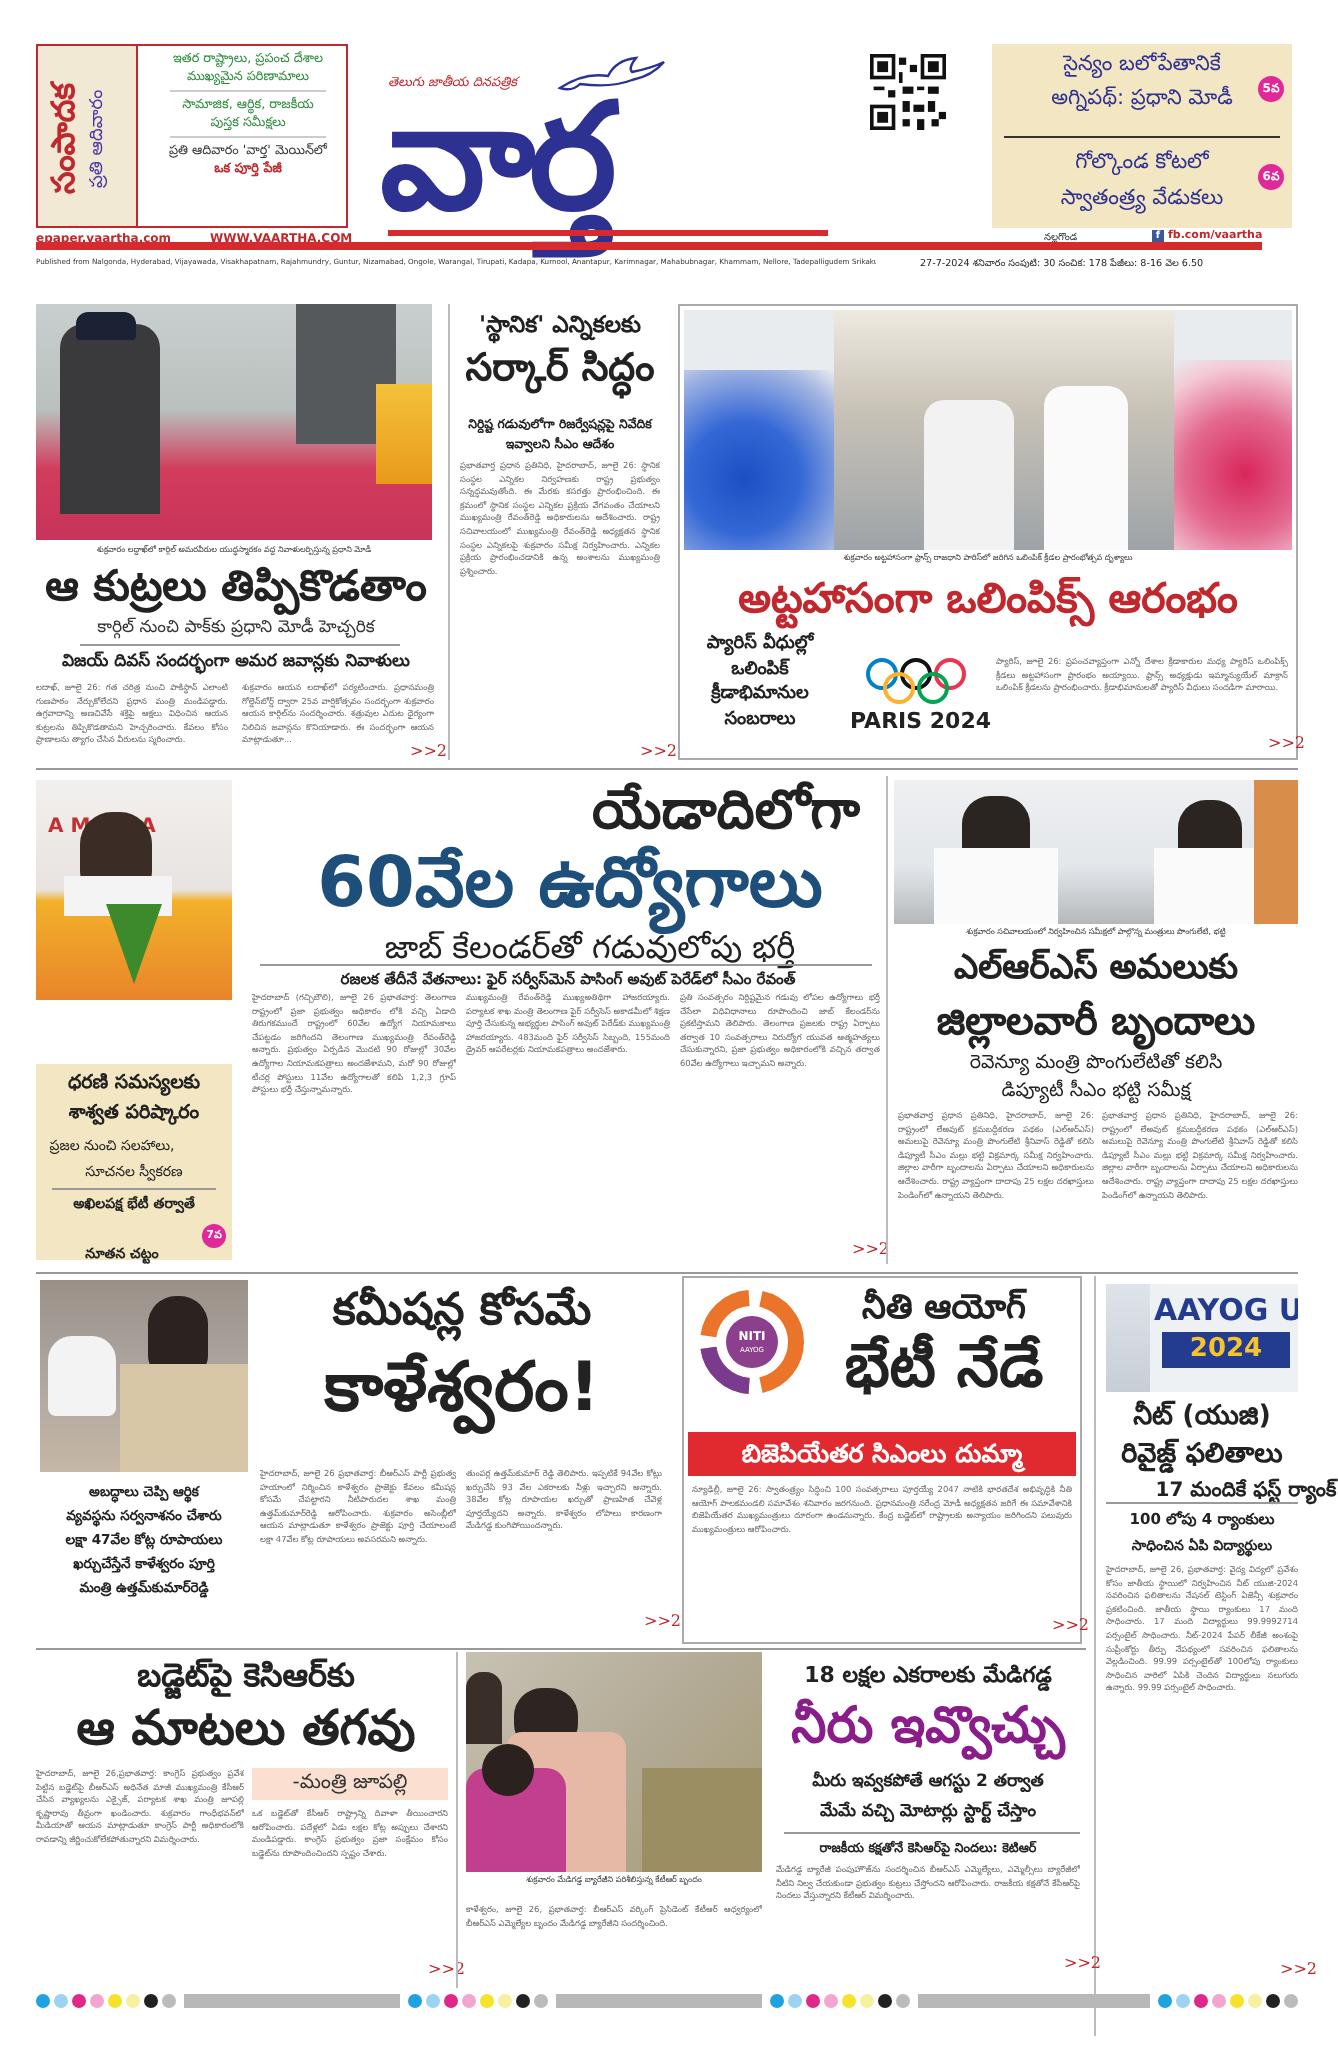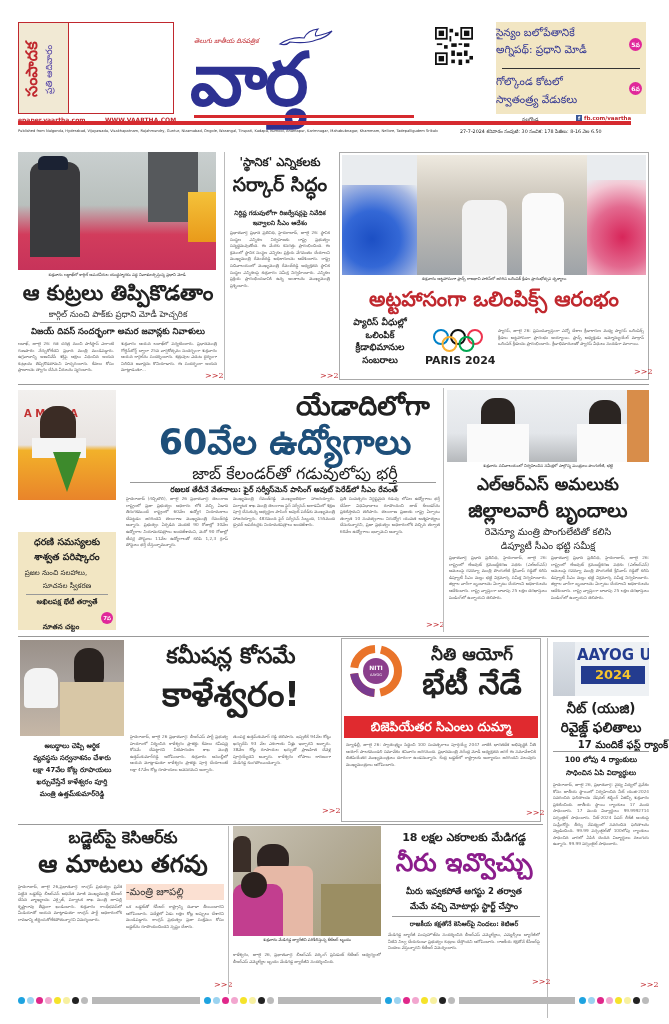--- a/index.html
+++ b/index.html
@@ -19,21 +19,21 @@
 #insert-text{left:56px;top:2px;width:98px;font-size:6.4px;line-height:9px;text-align:center;color:#2a8a3a}
 #insert-text .sep{border-top:1px solid #ccc;margin:2px 10px}
 #insert-text .blk{color:#333}
 #insert-text .red{color:#c0282e;font-weight:bold}
 .webline{font-size:6px;color:#c0282e;font-weight:bold}
 #logo-word{left:190px;top:44px;width:230px;height:70px;font-family:"DejaVu Sans",sans-serif;font-weight:bold;color:#2d3192;font-size:74px;line-height:70px;letter-spacing:-3px}
 #tagline{left:194px;top:37px;font-size:6.5px;color:#c0282e;font-style:italic}
 #bird{left:278px;top:28px;width:56px;height:20px}
 #qr{left:435px;top:27px;width:38px;height:38px}
 #promo{left:496px;top:22px;width:150px;height:92px;background:#f2e6c3}
-#promo .row{position:absolute;left:0;width:150px;font-size:10.5px;line-height:14px;color:#2d3192}
+#promo .row{position:absolute;left:0;width:150px;text-align:center;font-size:10.5px;line-height:14px;color:#2d3192}
 #promo .badge{position:absolute;right:4px;width:13px;height:13px;border-radius:50%;background:#e0289a;color:#fff;font-size:6px;line-height:13px;text-align:center;font-weight:bold}
 #promo .mid{position:absolute;left:6px;right:6px;top:46px;border-top:1px solid #333}
 #redline1{left:18px;top:121px;width:613px;height:4px;background:#d62a2f}
 #redline2{left:194px;top:115px;width:220px;height:3px;background:#d62a2f}
 #publine{left:18px;top:129px;width:420px;font-size:3.6px;color:#333;white-space:nowrap;overflow:hidden}
 #dateline{left:460px;top:129px;font-size:4.8px;color:#222;white-space:nowrap}
 .hd{font-family:"DejaVu Sans",sans-serif;font-weight:bold;color:#222;text-align:center;white-space:nowrap}
 .hd-red{color:#c0282e}
 .hd-blue{color:#1e4f7a}
 .hd-purple{color:#8b1d8b}
@@ -42,20 +42,30 @@
 .dots span{width:7px;height:7px;border-radius:50%;display:inline-block}
 .bar{height:7px;background:#b8b8b8}
 </style>
 </head>
 <body>
 
 <div class="abs" id="insert-box">
   <div class="abs" id="insert-spine">
     <div class="v1">సంపాదక</div>
     <div class="v2">ప్రతి ఆదివారం</div>
+  </div>
+  <div class="abs" id="insert-text">
+    <div>ఇతర రాష్ట్రాలు, ప్రపంచ దేశాల</div>
+    <div>ముఖ్యమైన పరిణామాలు</div>
+    <div class="sep"></div>
+    <div>సామాజిక, ఆర్థిక, రాజకీయ</div>
+    <div>పుస్తక సమీక్షలు</div>
+    <div class="sep"></div>
+    <div class="blk">ప్రతి ఆదివారం 'వార్త' మెయిన్‌లో</div>
+    <div class="red">ఒక పూర్తి పేజీ</div>
   </div>
 </div>
 <div class="abs webline" style="left:18px;top:116px">epaper.vaartha.com</div>
 <div class="abs webline" style="left:105px;top:116px">WWW.VAARTHA.COM</div>
 
 <div class="abs" id="tagline">తెలుగు జాతీయ దినపత్రిక</div>
 <svg class="abs" id="bird" viewBox="0 0 56 20">
   <path d="M2 16 Q14 8 26 10 Q30 2 40 1 Q36 6 38 8 Q48 6 54 3 Q48 10 38 12 Q28 16 12 14 Q8 18 2 16Z" fill="#fff" stroke="#2d3192" stroke-width="1.2"></path>
 </svg>
 <div class="abs" id="logo-word">వార్త</div>
@@ -253,21 +263,21 @@
 <div class="abs sub" style="left:549px;top:755px;width:104px;font-size:7.5px;font-weight:bold">100 లోపు 4 ర్యాంకులు</div>
 <div class="abs sub" style="left:549px;top:769px;width:104px;font-size:7px;font-weight:bold">సాధించిన ఏపి విద్యార్థులు</div>
 <div class="abs bodytext" style="left:553px;top:782px;width:96px;height:206px">హైదరాబాద్, జూలై 26, ప్రభాతవార్త: వైద్య విద్యలో ప్రవేశం కోసం జాతీయ స్థాయిలో నిర్వహించిన నీట్ యుజి-2024 సవరించిన ఫలితాలను నేషనల్ టెస్టింగ్ ఏజెన్సీ శుక్రవారం ప్రకటించింది. జాతీయ స్థాయి ర్యాంకులు 17 మంది సాధించారు. 17 మంది విద్యార్థులు 99.9992714 పర్సంటైల్ సాధించారు. నీట్-2024 పేపర్ లీకేజీ అంశంపై సుప్రీంకోర్టు తీర్పు నేపథ్యంలో సవరించిన ఫలితాలను వెల్లడించింది. 99.99 పర్సంటైల్‌తో 100లోపు ర్యాంకులు సాధించిన వారిలో ఏపికి చెందిన విద్యార్థులు నలుగురు ఉన్నారు. 99.99 పర్సంటైల్ సాధించారు.</div>
 <div class="abs more" style="left:640px;top:980px">&gt;&gt;2</div>
 
 <div class="abs hr" style="left:18px;top:824px;width:525px"></div>
 
 <div class="abs hd" style="left:18px;top:826px;width:210px;font-size:16px;line-height:24px">బడ్జెట్‌పై కెసిఆర్‌కు</div>
 <div class="abs hd" style="left:18px;top:848px;width:210px;font-size:24px;line-height:32px">ఆ మాటలు తగవు</div>
 <div class="abs bodytext" style="left:18px;top:884px;width:104px;height:106px">హైదరాబాద్, జూలై 26,ప్రభాతవార్త: కాంగ్రెస్ ప్రభుత్వం ప్రవేశ పెట్టిన బడ్జెట్‌పై బీఆర్ఎస్ అధినేత మాజీ ముఖ్యమంత్రి కేసీఆర్ చేసిన వ్యాఖ్యలను ఎక్సైజ్, పర్యాటక శాఖ మంత్రి జూపల్లి కృష్ణారావు తీవ్రంగా ఖండించారు. శుక్రవారం గాంధీభవన్‌లో మీడియాతో ఆయన మాట్లాడుతూ కాంగ్రెస్ పార్టీ అధికారంలోకి రావడాన్ని జీర్ణించుకోలేకపోతున్నారని విమర్శించారు.</div>
-<div class="abs" style="left:126px;top:884px;width:98px;height:16px;background:#fbe0d2;color:#333;font-size:10px;line-height:16px;white-space:nowrap">-మంత్రి జూపల్లి</div>
+<div class="abs" style="left:126px;top:884px;width:98px;height:16px;background:#fbe0d2;color:#333;font-size:10px;line-height:16px;text-align:center;white-space:nowrap">-మంత్రి జూపల్లి</div>
 <div class="abs bodytext" style="left:126px;top:904px;width:98px;height:86px">ఒక బడ్జెట్‌తో కేసీఆర్ రాష్ట్రాన్ని దివాళా తీయించారని ఆరోపించారు. పదేళ్లలో ఏడు లక్షల కోట్ల అప్పులు చేశారని మండిపడ్డారు. కాంగ్రెస్ ప్రభుత్వం ప్రజా సంక్షేమం కోసం బడ్జెట్‌ను రూపొందించిందని స్పష్టం చేశారు.</div>
 <div class="abs more" style="left:214px;top:980px">&gt;&gt;2</div>
 
 <div class="abs vr" style="left:228px;top:826px;height:168px"></div>
 <div class="abs photo" style="left:233px;top:826px;width:148px;height:110px;background:linear-gradient(135deg,#c8c2b4 0%,#b3ab96 50%,#a69a74 100%)">
   <div class="abs" style="left:0;top:10px;width:18px;height:36px;background:#3a2e28;border-radius:8px 8px 0 0"></div>
   <div class="abs" style="left:24px;top:18px;width:32px;height:32px;background:#2e2422;border-radius:14px"></div>
   <div class="abs" style="left:20px;top:40px;width:60px;height:70px;background:#e6b8a6;border-radius:8px 8px 0 0"></div>
   <div class="abs" style="left:0;top:58px;width:50px;height:52px;background:#c23e8f;border-radius:10px 10px 0 0"></div>
   <div class="abs" style="left:8px;top:46px;width:26px;height:26px;background:#2b211e;border-radius:13px"></div>

